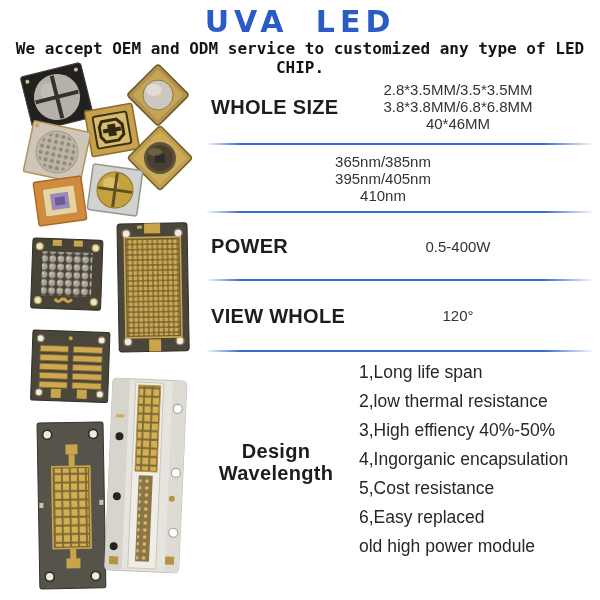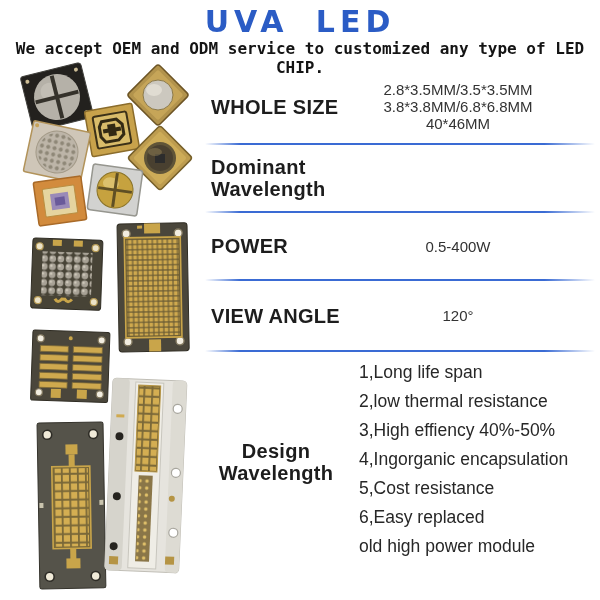--- a/index.html
+++ b/index.html
@@ -237,37 +237,38 @@
       <div class="label">WHOLE SIZE</div>
       <div class="vals">
         <div>2.8*3.5MM/3.5*3.5MM</div>
         <div>3.8*3.8MM/6.8*6.8MM</div>
         <div>40*46MM</div>
       </div>
     </div>
     <div class="divider"></div>
 
     <div class="row r2">
-      <div class="label">
-        <div>Dominant</div>
-        <div>Wavelength</div>
+      <div class="vals">
+        <div>365nm/385nm</div>
+        <div>395nm/405nm</div>
+        <div>410nm</div>
       </div>
     </div>
     <div class="divider"></div>
 
     <div class="row r3">
       <div class="label">POWER</div>
       <div class="vals">
         <div>0.5-400W</div>
       </div>
     </div>
     <div class="divider"></div>
 
     <div class="row r4">
-      <div class="label">VIEW ANGLE</div>
+      <div class="label">VIEW WHOLE</div>
       <div class="vals">
         <div>120°</div>
       </div>
     </div>
     <div class="divider"></div>
 
     <div class="row r5">
       <div class="label">
         <div>Design</div>
         <div>Wavelength</div>

